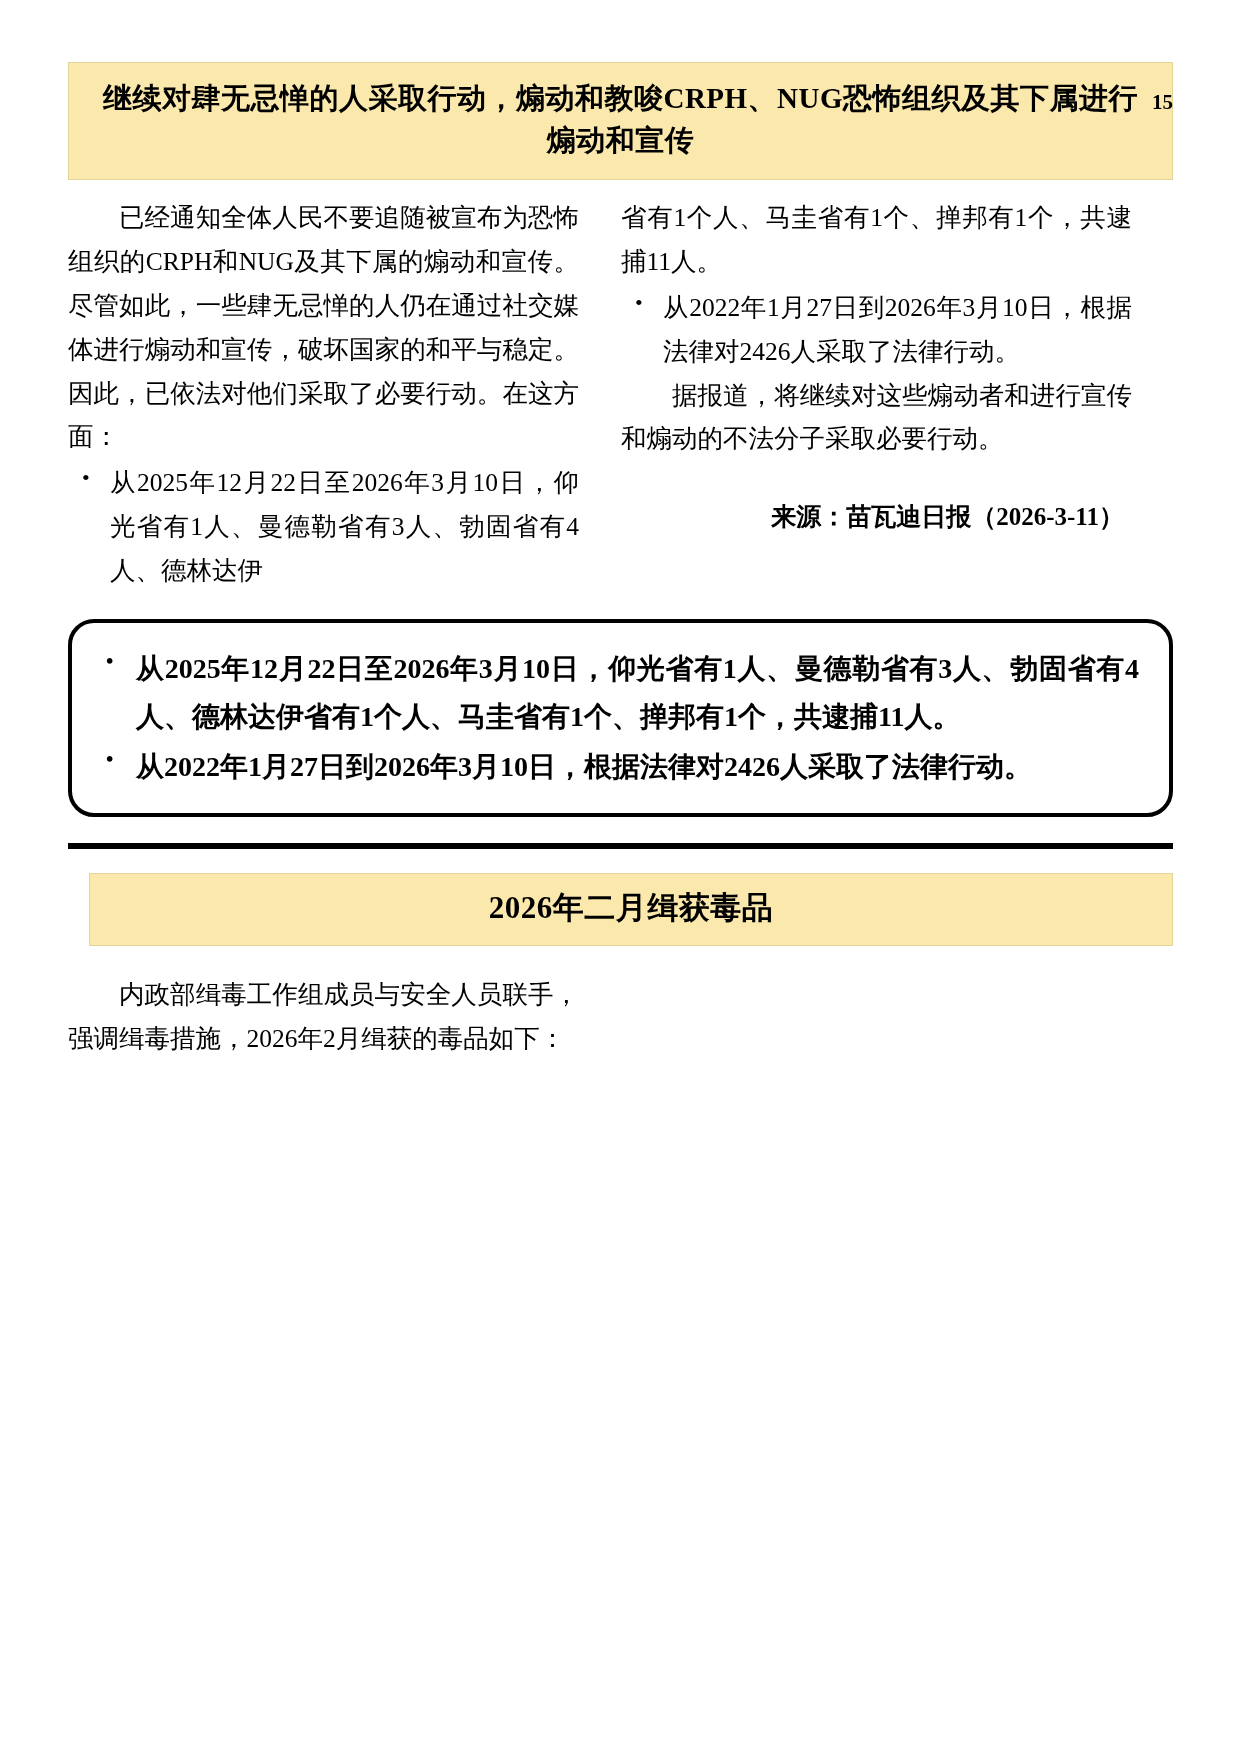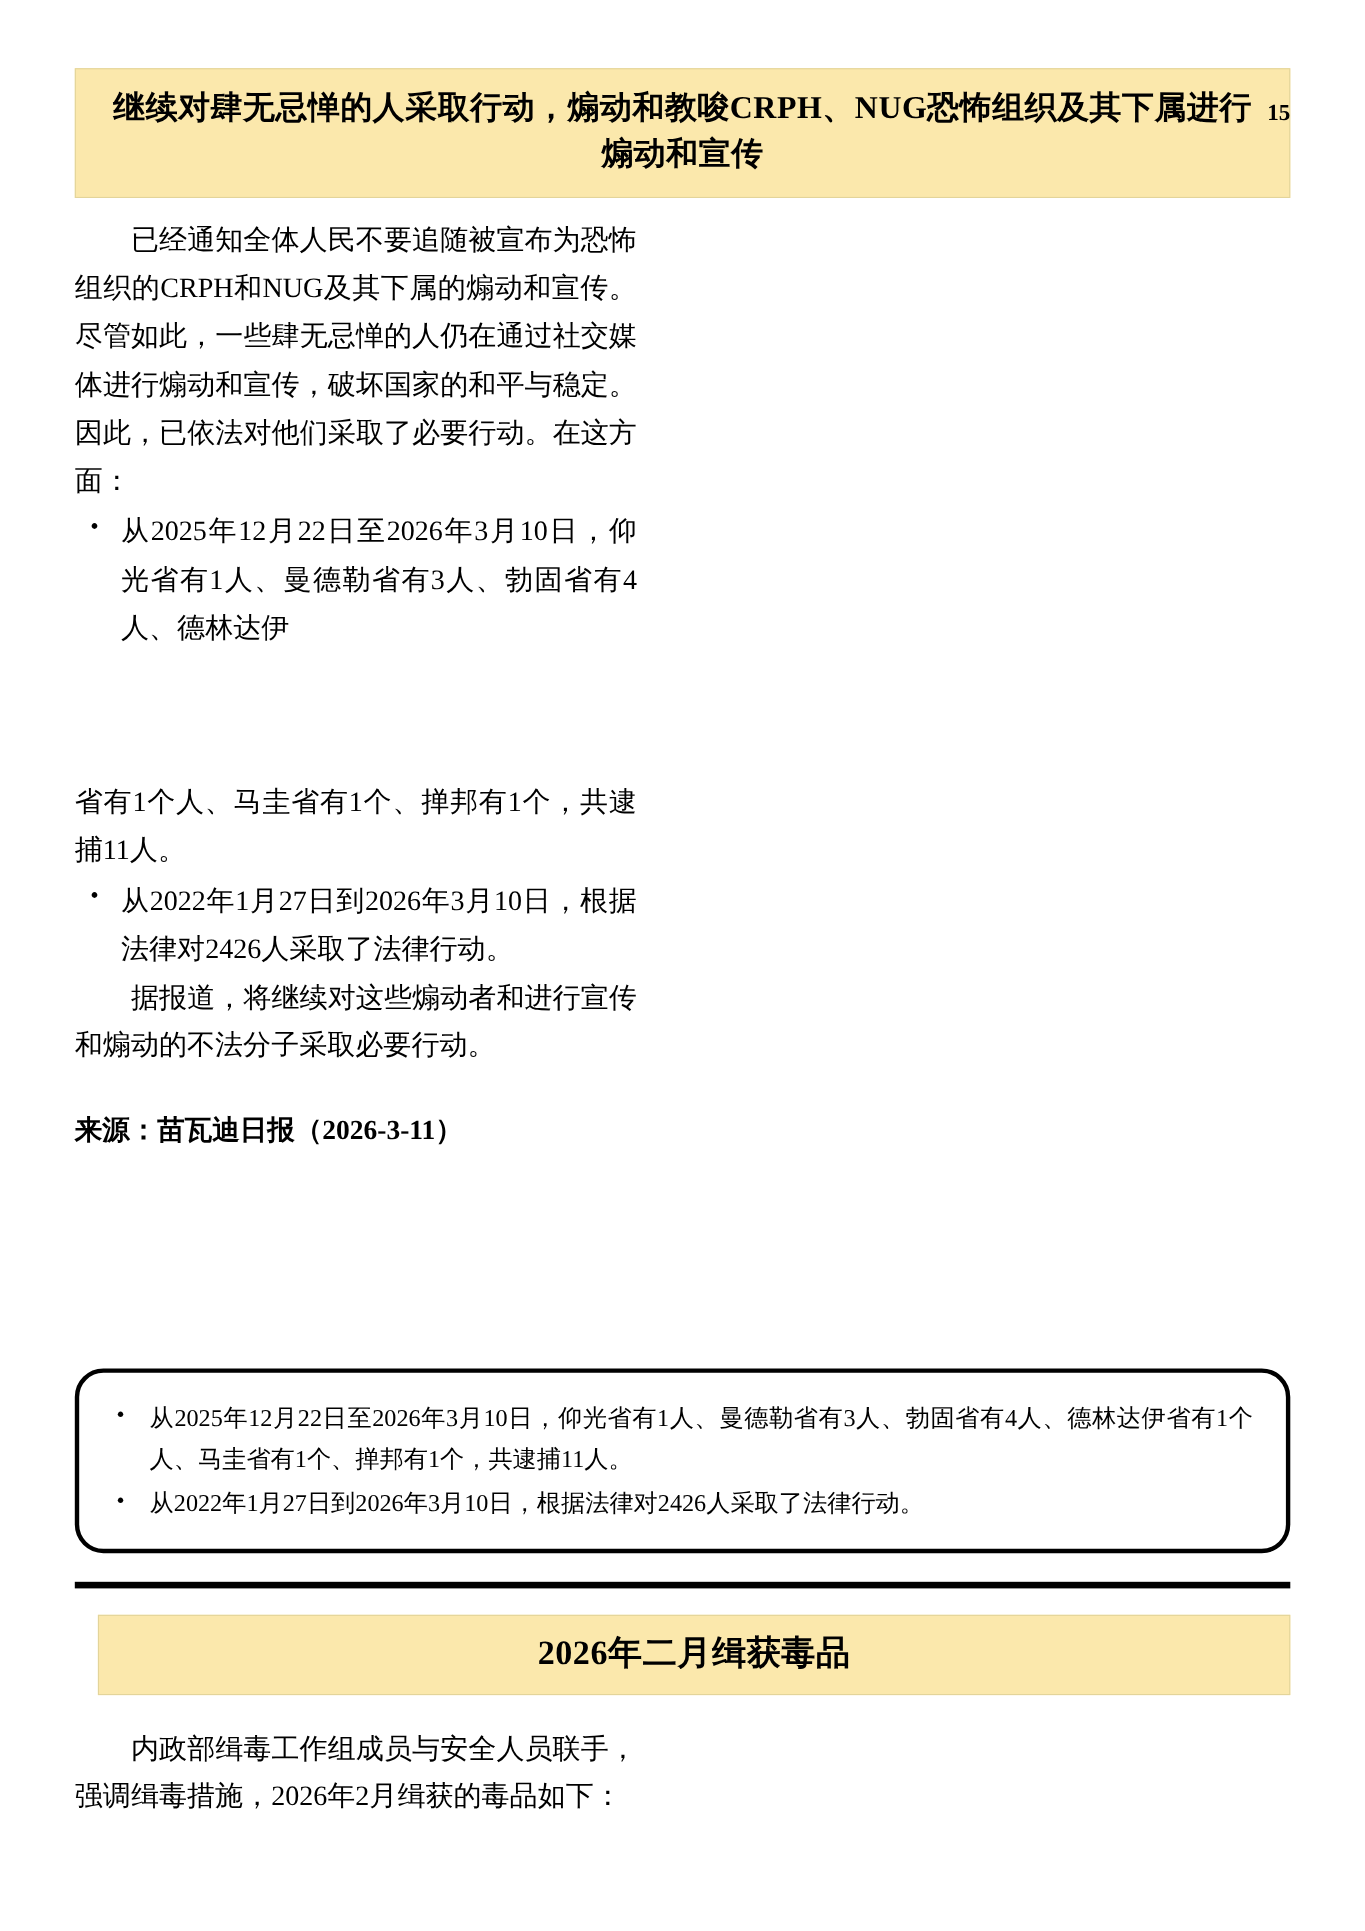--- a/index.html
+++ b/index.html
@@ -43,22 +43,22 @@
     box-sizing: border-box;
   }
   .section-banner.second {
     margin-top: 0;
     padding: 12px 24px 14px 24px;
     font-size: 31px;
     margin-left: 21px;
   }
   .columns {
     display: flex;
+    gap: 42px;
     margin-top: 16px;
-    flex-direction: column;
   }
   .col {
     width: 511px;
     flex: 0 0 511px;
     font-size: 25.5px;
     line-height: 1.72;
   }
   p.para {
     margin: 0;
     text-indent: 2em;
@@ -83,34 +83,35 @@
   ul.bullets > li::before {
     content: "•";
     position: absolute;
     left: 14px;
     top: -2px;
     font-size: 22px;
     line-height: 1.72;
   }
   .source-line {
     margin-top: 34px;
+    text-align: right;
     font-weight: bold;
     font-size: 25px;
     padding-right: 8px;
   }
   .highlight-box {
     margin-top: 26px;
     border: 4px solid #000000;
     border-radius: 26px;
     padding: 20px 30px 22px 18px;
     box-sizing: border-box;
   }
   .highlight-box ul.bullets > li {
-    font-weight: normal;
-    font-size: 22px;
+    font-weight: bold;
+    font-size: 28px;
     line-height: 1.72;
     padding-left: 46px;
   }
   .highlight-box ul.bullets > li::before {
     left: 16px;
     font-size: 21px;
   }
   .rule {
     margin-top: 26px;
     height: 6px;

